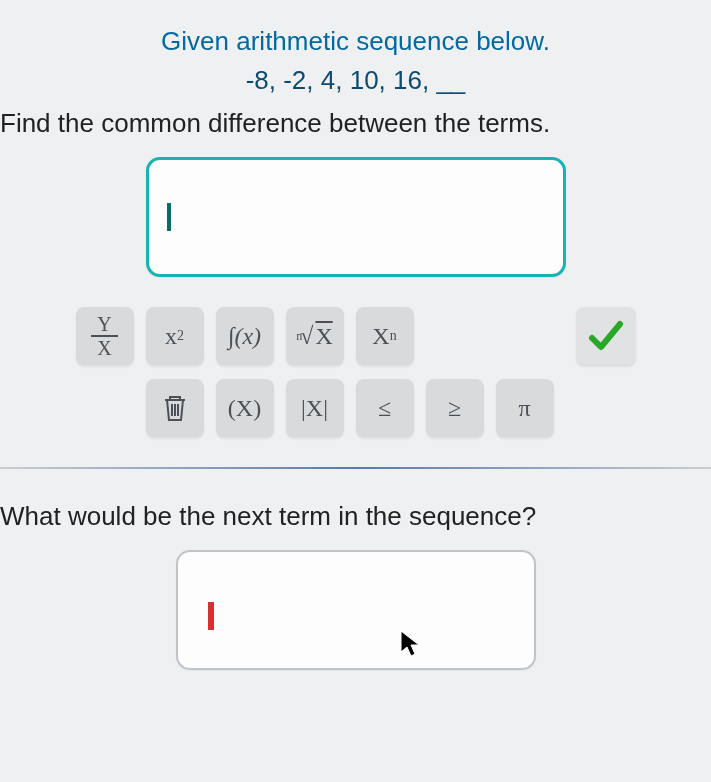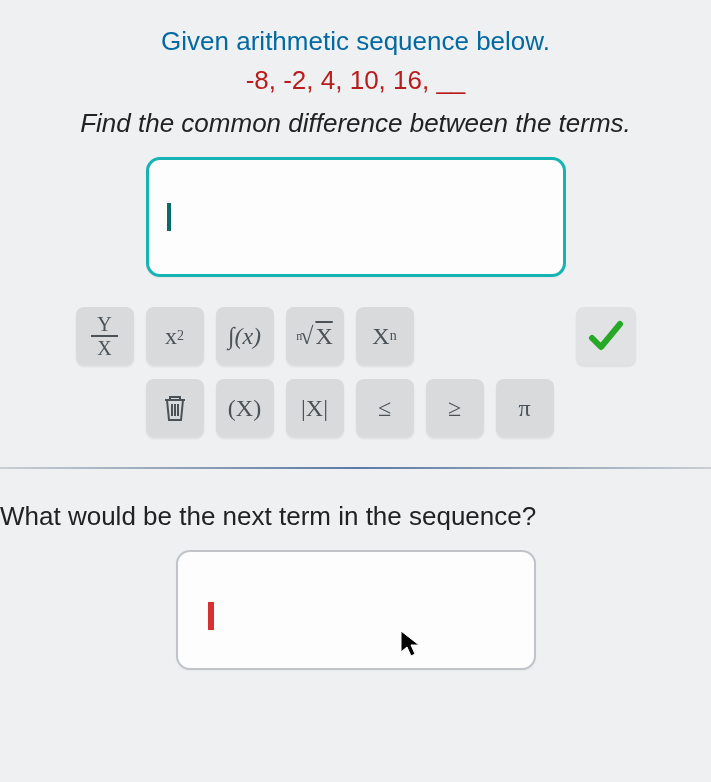--- a/index.html
+++ b/index.html
@@ -15,29 +15,27 @@
     .problem-text {
       font-size: 26px;
       text-align: center;
       margin: 6px 0;
       color: #0369a1;
     }
     .sequence-text {
       font-size: 26px;
       text-align: center;
       margin: 8px 0 12px 0;
-      color: #b91c1c;
+      color: #0c4a6e;
       font-weight: 500;
     }
     .instruction {
       font-size: 26px;
-      text-align: center;
       margin: 6px 0 18px 0;
       color: #222;
-      font-style: italic;
     }
     .answer-box {
       width: 420px;
       height: 120px;
       margin: 0 auto 30px auto;
       border: 3px solid #15b3b3;
       border-radius: 14px;
       background: #fdfdfd;
       position: relative;
       box-shadow: 0 1px 2px rgba(0,0,0,0.05);

